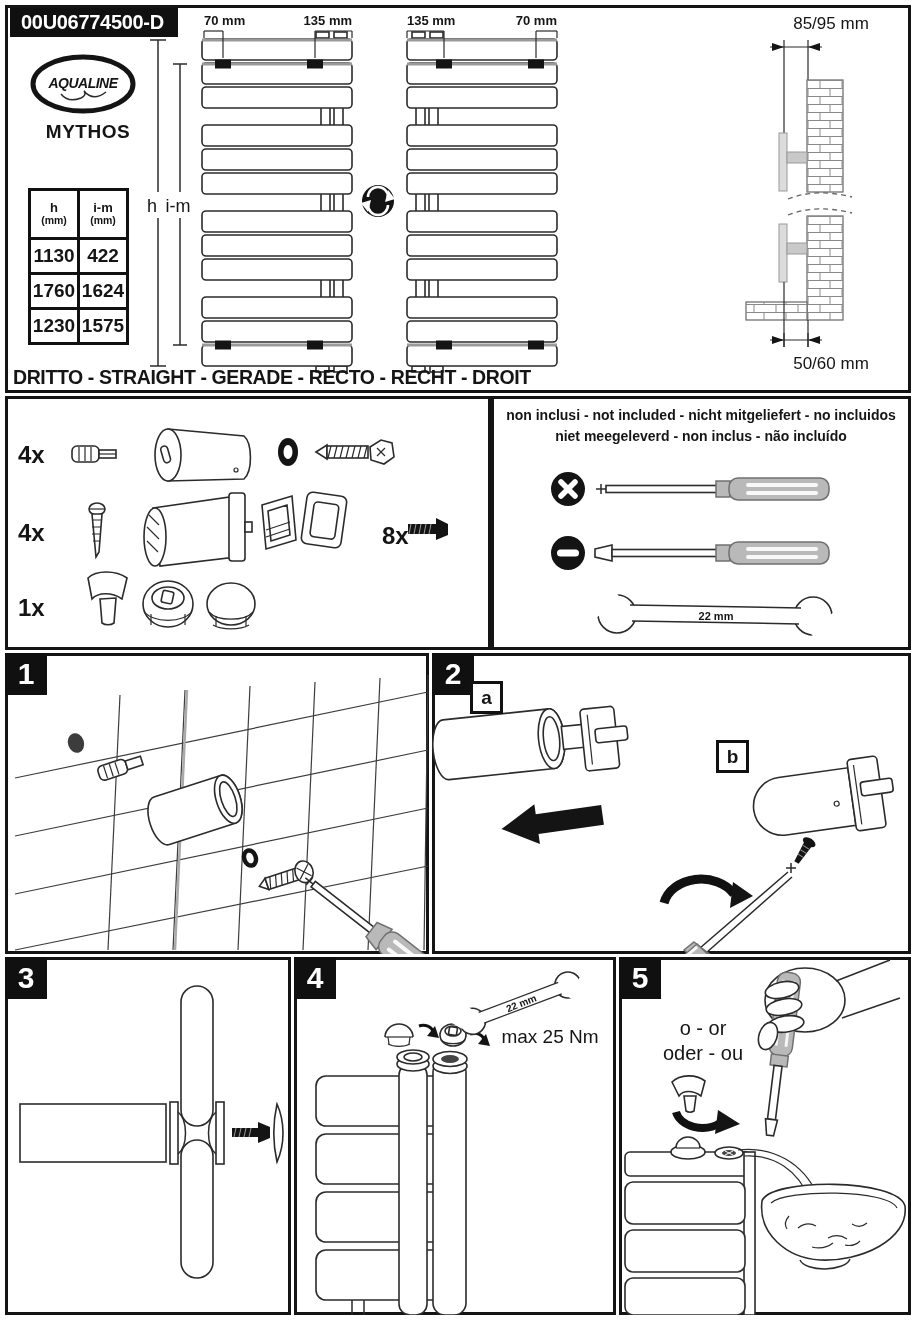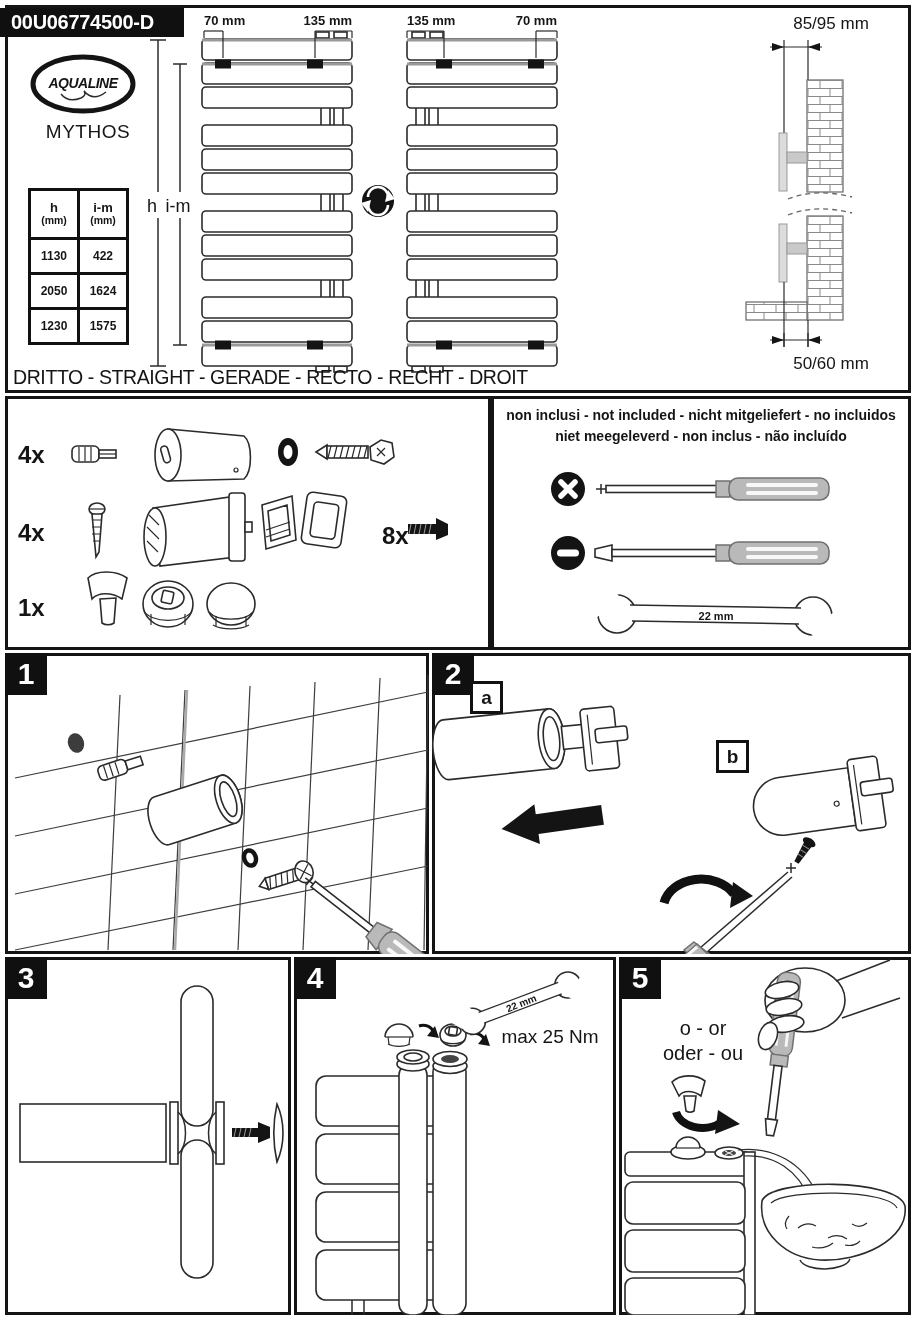--- a/index.html
+++ b/index.html
@@ -1,26 +1,26 @@
 <!DOCTYPE html>
 <html><head>
 <meta charset="utf-8">
 <style>
   html,body{margin:0;padding:0;background:#e8e8e8;}
   .page{position:relative;width:916px;height:1320px;background:#ffffff;font-family:"Liberation Sans",sans-serif;color:#151515;overflow:hidden;}
   .box{position:absolute;background:#fff;border:3px solid #141414;box-sizing:border-box;}
   .badge{position:absolute;width:42px;height:42px;background:#101010;color:#fff;display:flex;align-items:center;justify-content:center;font-size:30px;font-weight:bold;z-index:6;}
-  .header-bar{position:absolute;left:0;top:8px;width:184px;height:29px;background:#101010;color:#fff;display:flex;align-items:center;padding-left:11px;box-sizing:border-box;font-size:20px;font-weight:bold;letter-spacing:-0.3px;z-index:5;}
-  .mythos{position:absolute;left:38px;top:121px;width:100px;text-align:center;font-size:19px;font-weight:normal;letter-spacing:0.5px;z-index:4;}
+  .header-bar{position:absolute;left:10px;top:8px;width:168px;height:29px;background:#101010;color:#fff;display:flex;align-items:center;padding-left:11px;box-sizing:border-box;font-size:20px;font-weight:bold;letter-spacing:-0.3px;z-index:5;}
+  .mythos{position:absolute;left:38px;top:121px;width:100px;text-align:center;font-size:19px;font-weight:bold;letter-spacing:0.5px;z-index:4;}
   .size-table{position:absolute;left:28px;top:188px;border-collapse:collapse;z-index:4;background:#fff;border:2px solid #111;}
   .size-table th,.size-table td{border:3px solid #111;width:46px;text-align:center;font-weight:bold;padding:0;}
   .size-table th{height:46px;font-size:13px;line-height:1.1;}
-  .size-table td{height:32px;font-size:12px;}
+  .size-table td{height:32px;font-size:19px;}
   .size-table .unit{font-size:10.5px;}
-  .caption{position:absolute;left:13px;top:366px;font-size:19.5px;font-weight:normal;white-space:nowrap;letter-spacing:-0.4px;z-index:4;text-align:center;}
+  .caption{position:absolute;left:13px;top:366px;font-size:19.5px;font-weight:bold;white-space:nowrap;letter-spacing:-0.4px;z-index:4;text-align:center;}
   .letter-box{position:absolute;width:27px;height:27px;border:3px solid #111;background:#fff;display:flex;align-items:center;justify-content:center;font-weight:bold;font-size:19px;box-sizing:content-box;z-index:6;}
   .abs-svg{position:absolute;}
   svg text{font-family:"Liberation Sans",sans-serif;fill:#151515;}
   .ln{stroke:#2b2b2b;stroke-width:1.5;fill:none;}
   .ln-th{stroke:#2b2b2b;stroke-width:1.2;fill:none;}
   .fw{fill:#fff;stroke:#2b2b2b;stroke-width:1.6;}
   .fb{fill:#141414;stroke:none;}
   .gray-rail{stroke:#9a9a9a;stroke-width:3;fill:none;}
   .grid{stroke:#3d3d3d;stroke-width:1.2;fill:none;}
   .tool{fill:#b9b9b9;stroke:#707070;stroke-width:1.5;}
@@ -56,21 +56,21 @@
       <th>
             <div>i-m</div>
             <div class="unit">(mm)</div>
           </th>
     </tr>
     <tr>
       <td>1130</td>
       <td>422</td>
     </tr>
     <tr>
-      <td>2050</td>
+      <td>1760</td>
       <td>1624</td>
     </tr>
     <tr>
       <td>1230</td>
       <td>1575</td>
     </tr>
   </tbody>
     </table>
 
   <div class="caption">DRITTO - STRAIGHT - GERADE - RECTO - RECHT - DROIT</div>

